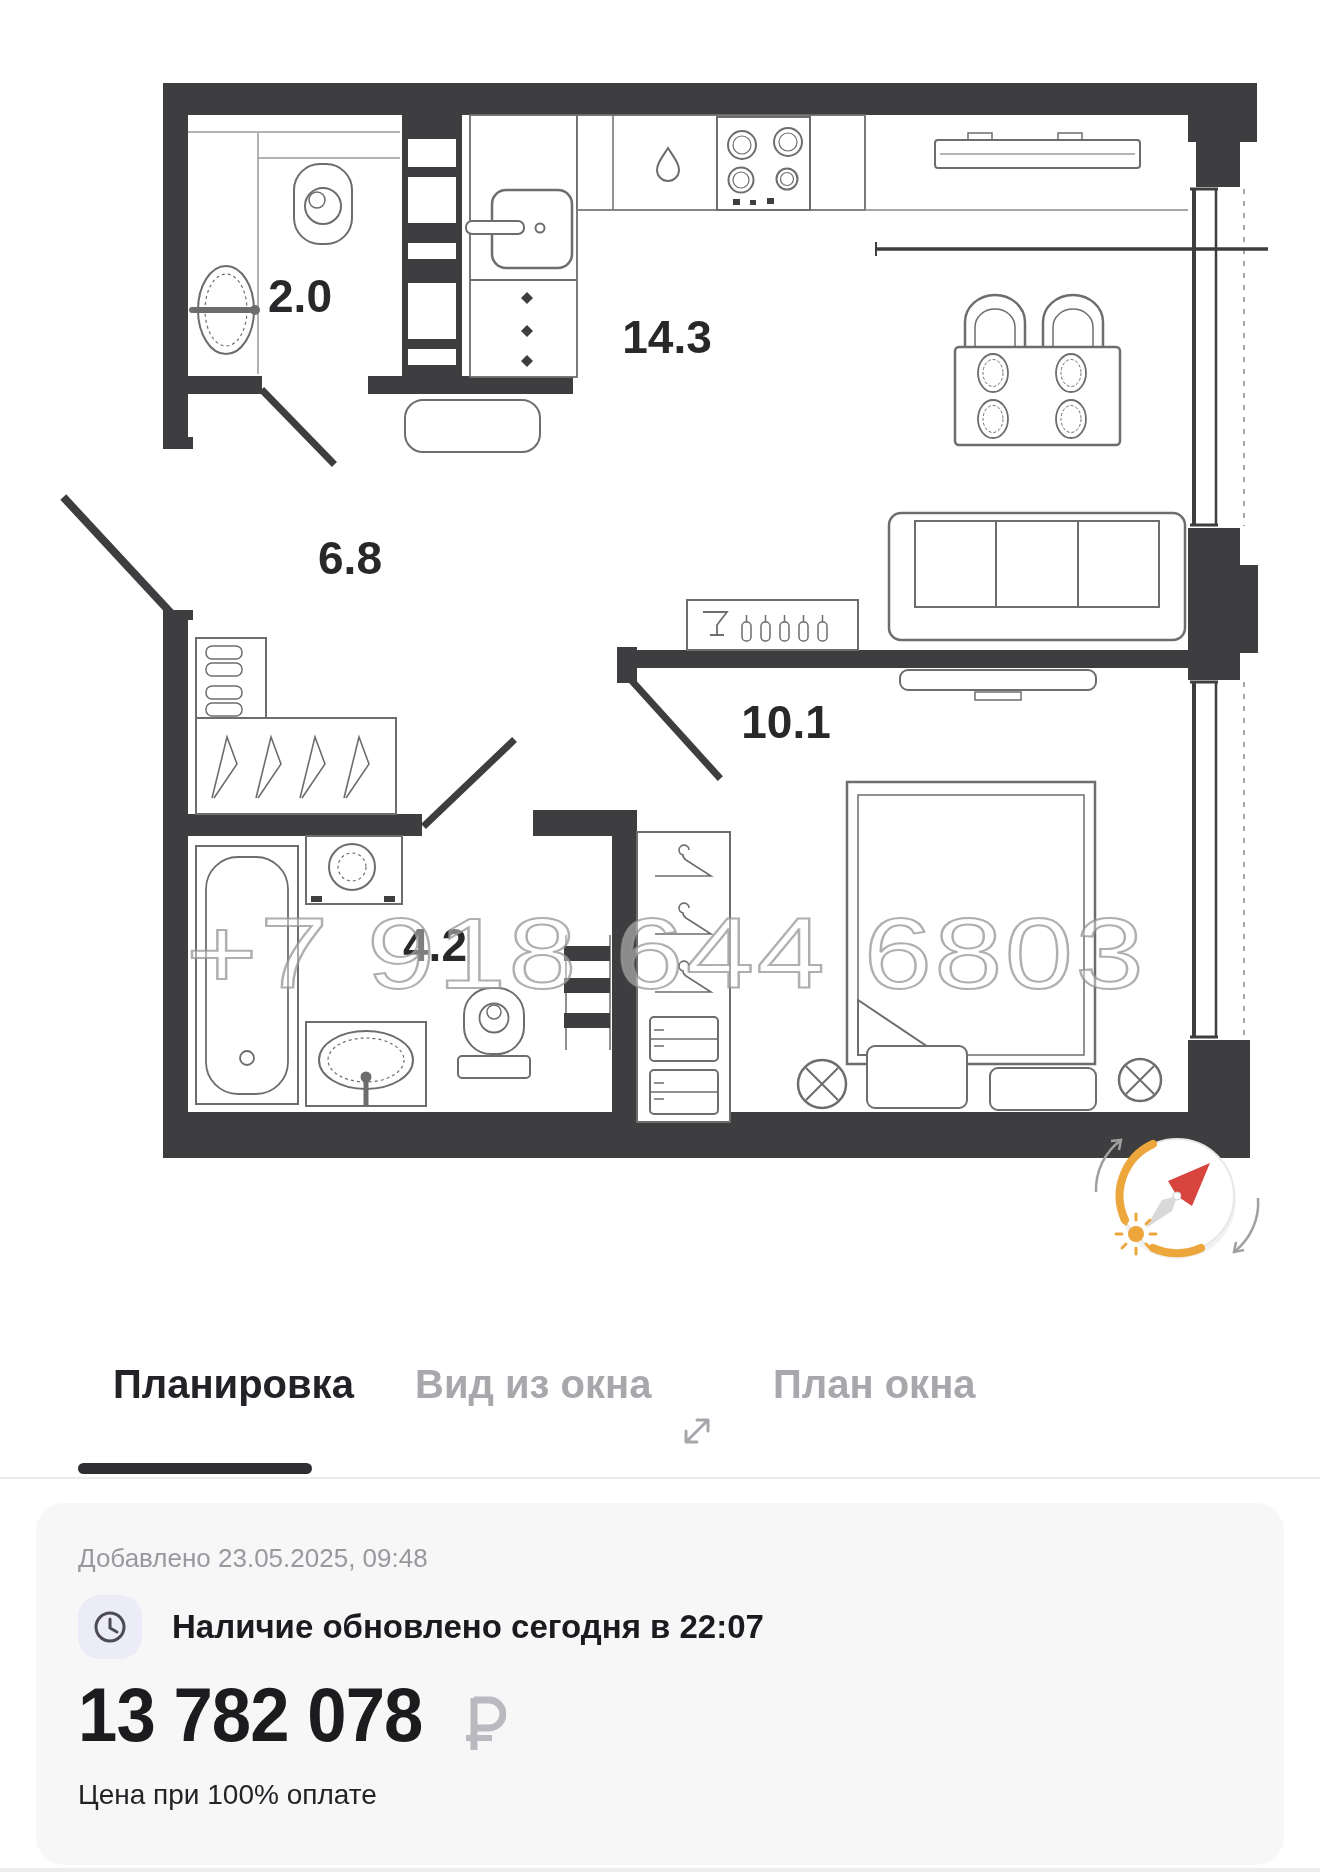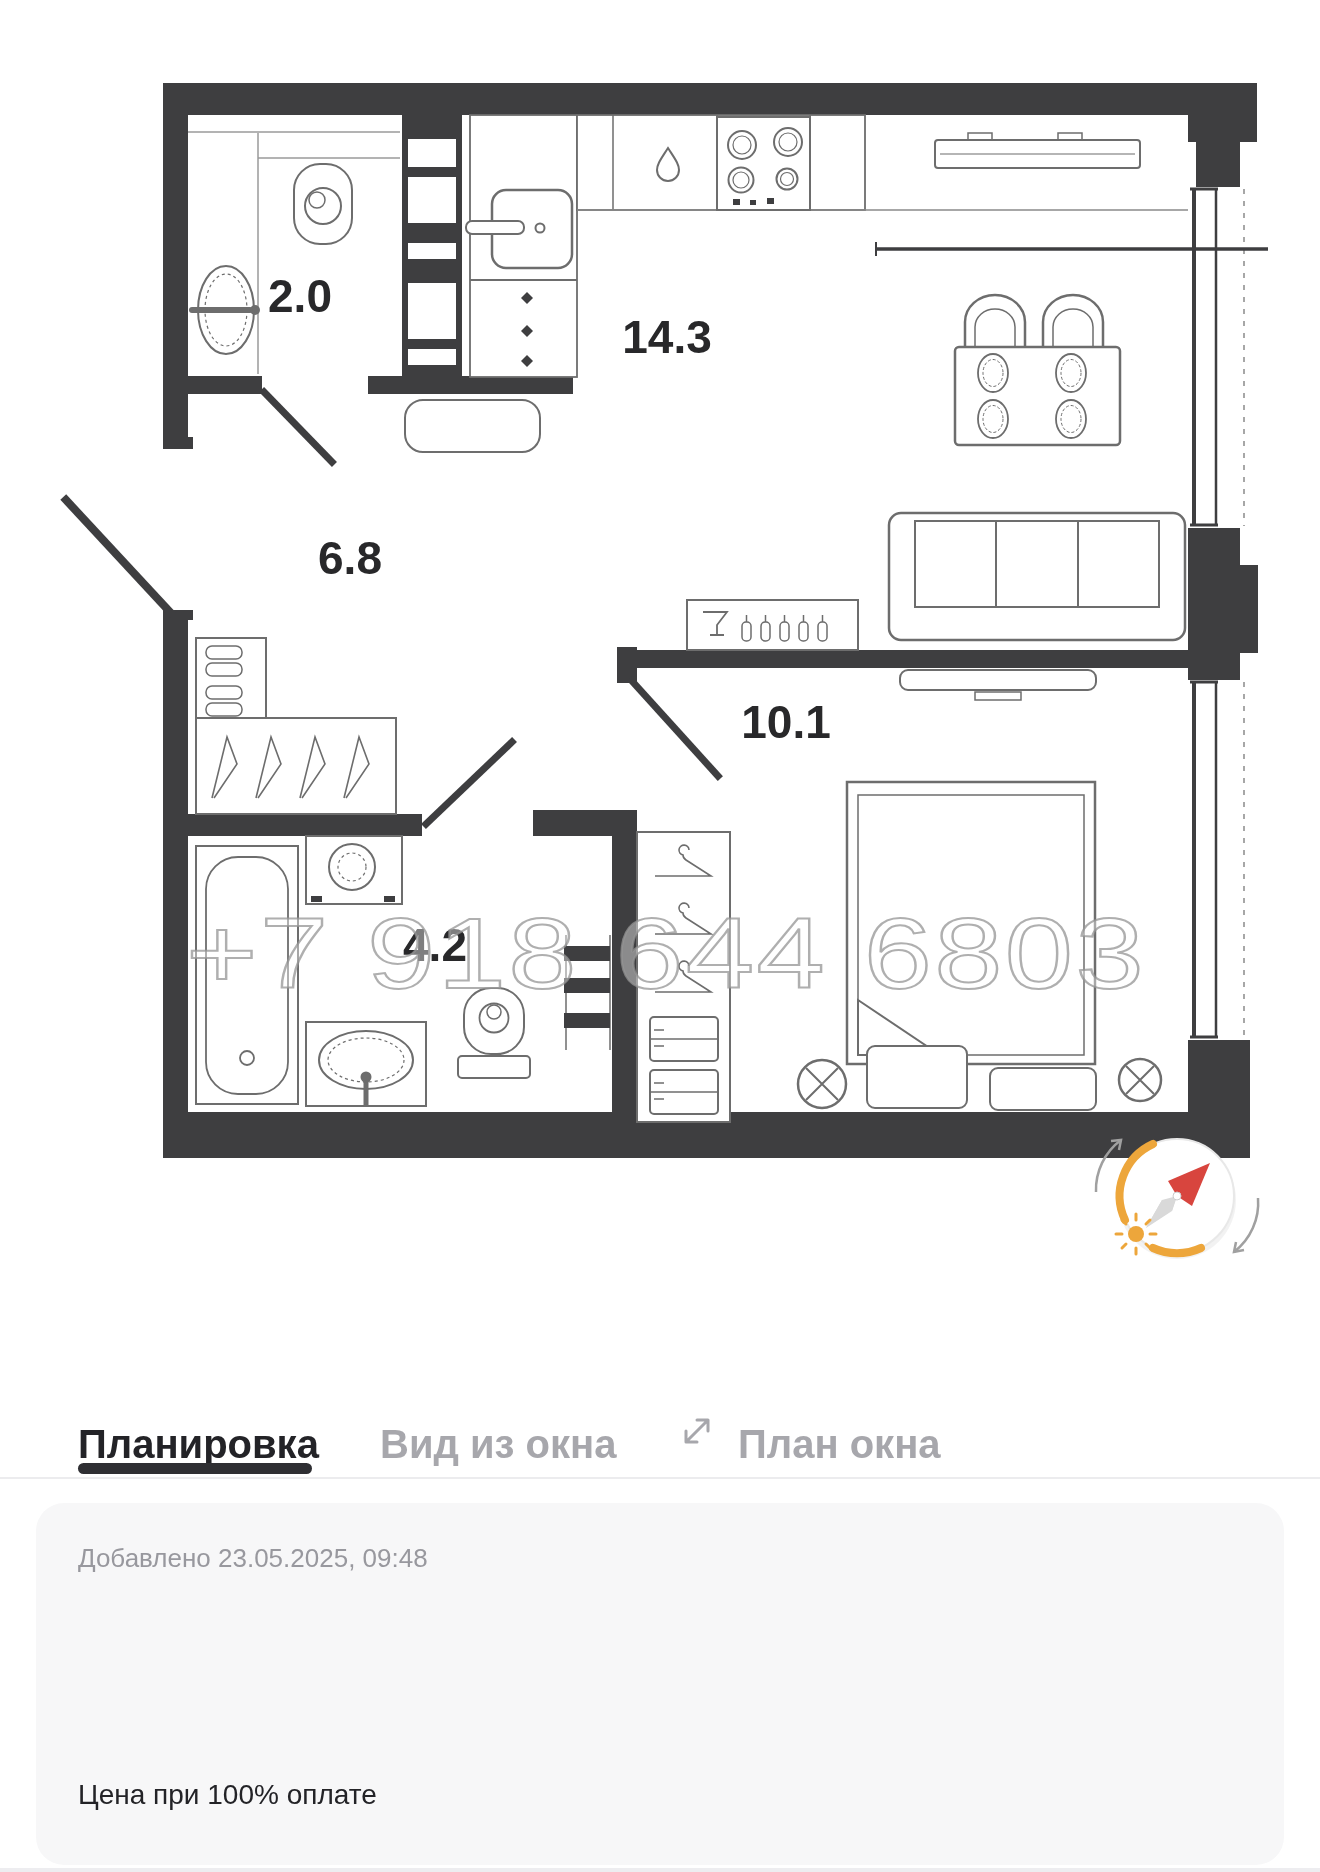--- a/index.html
+++ b/index.html
@@ -1,20 +1,20 @@
 <!DOCTYPE html>
 <html><head>
 <meta charset="utf-8">
 <style>
   html,body{margin:0;padding:0;background:#fff;}
   body{width:1320px;height:1872px;position:relative;overflow:hidden;
        font-family:"Liberation Sans", sans-serif;-webkit-font-smoothing:antialiased;}
   .abs{position:absolute;}
   
-  .tab{position:absolute;top:1422px;font-size:40px;font-weight:700;color:#a7a7ac;white-space:nowrap;cursor:pointer;}
+  .tab{position:absolute;top:1362px;font-size:40px;font-weight:700;color:#a7a7ac;white-space:nowrap;cursor:pointer;margin-left:35px;}
   .tab.active{color:#232327;}
   .tab-underline{position:absolute;top:1463px;left:78px;width:234px;height:11px;border-radius:6px;background:#2f2f33;}
   .tabs-divider{position:absolute;top:1477px;left:0;width:1320px;height:2px;background:#ececee;}
   .expand-ico{position:absolute;top:1412px;left:678px;width:38px;height:38px;}
   
   .card{position:absolute;top:1503px;left:36px;width:1248px;height:362px;background:#f7f7f8;border-radius:28px;}
   .added{position:absolute;left:42px;top:40px;font-size:26px;color:#98989e;}
   .avail-row{position:absolute;left:42px;top:92px;display:flex;align-items:center;gap:30px;}
   .clock-bg{width:64px;height:64px;border-radius:22px;background:#ecebf8;display:flex;align-items:center;justify-content:center;flex:0 0 auto;}
   .avail-text{font-size:33px;font-weight:700;color:#1b1b1f;}
@@ -323,16 +323,34 @@
 <div class="tab" style="left:380px">Вид из окна</div>
 <svg class="expand-ico" viewBox="0 0 38 38">
   <path d="M8 30 L30 8 M30 8 h-11 M30 8 v11 M8 30 h11 M8 30 v-11" stroke="#a7a7ac" stroke-width="3" fill="none" stroke-linecap="round" stroke-linejoin="round"></path>
 </svg>
 <div class="tab" style="left:738px">План окна</div>
 <div class="tab-underline"></div>
 <div class="tabs-divider"></div>
 
 <div class="card">
   <div class="added">Добавлено 23.05.2025, 09:48</div>
+  <div class="avail-row">
+    <div class="clock-bg">
+      <svg width="38" height="38" viewBox="0 0 38 38">
+        <circle cx="19" cy="19" r="14" stroke="#4b4b53" stroke-width="3" fill="none"></circle>
+        <path d="M19 11 V20 L26 24" stroke="#4b4b53" stroke-width="3" fill="none" stroke-linecap="round" stroke-linejoin="round"></path>
+      </svg>
+    </div>
+    <div class="avail-text">Наличие обновлено сегодня в 22:07</div>
+  </div>
+  <div class="price-row">
+    <div class="price">13 782 078</div>
+    <svg width="42" height="56" viewBox="0 0 42 56" style="margin-bottom:6px">
+      <path d="M10 4 h15 a14 14 0 0 1 0 28 h-15" fill="none" stroke="#b9b9bf" stroke-width="7"></path>
+      <path d="M10 2 V54" stroke="#b9b9bf" stroke-width="7"></path>
+      <path d="M2 42 H28" stroke="#b9b9bf" stroke-width="6"></path>
+    </svg>
+    <span class="sr">₽</span>
+  </div>
   <div class="price-note">Цена при 100% оплате</div>
 </div>
 
 <div class="next-card-edge"></div>
 
 </body></html>

